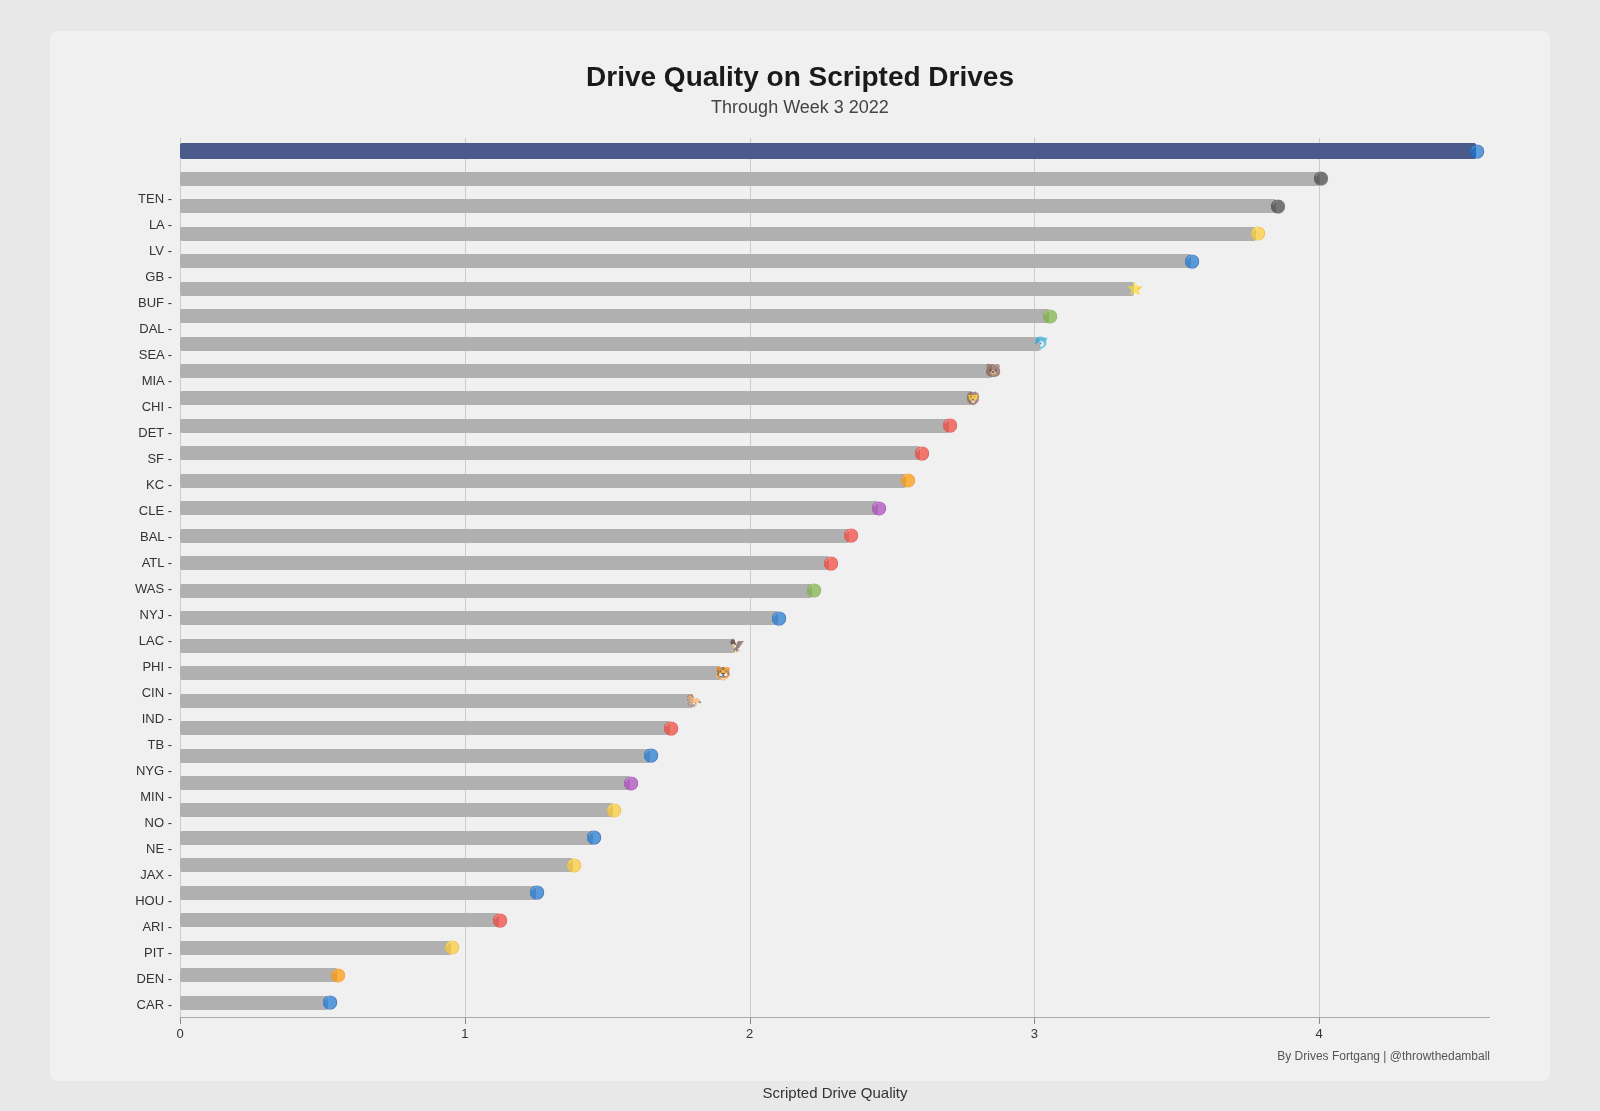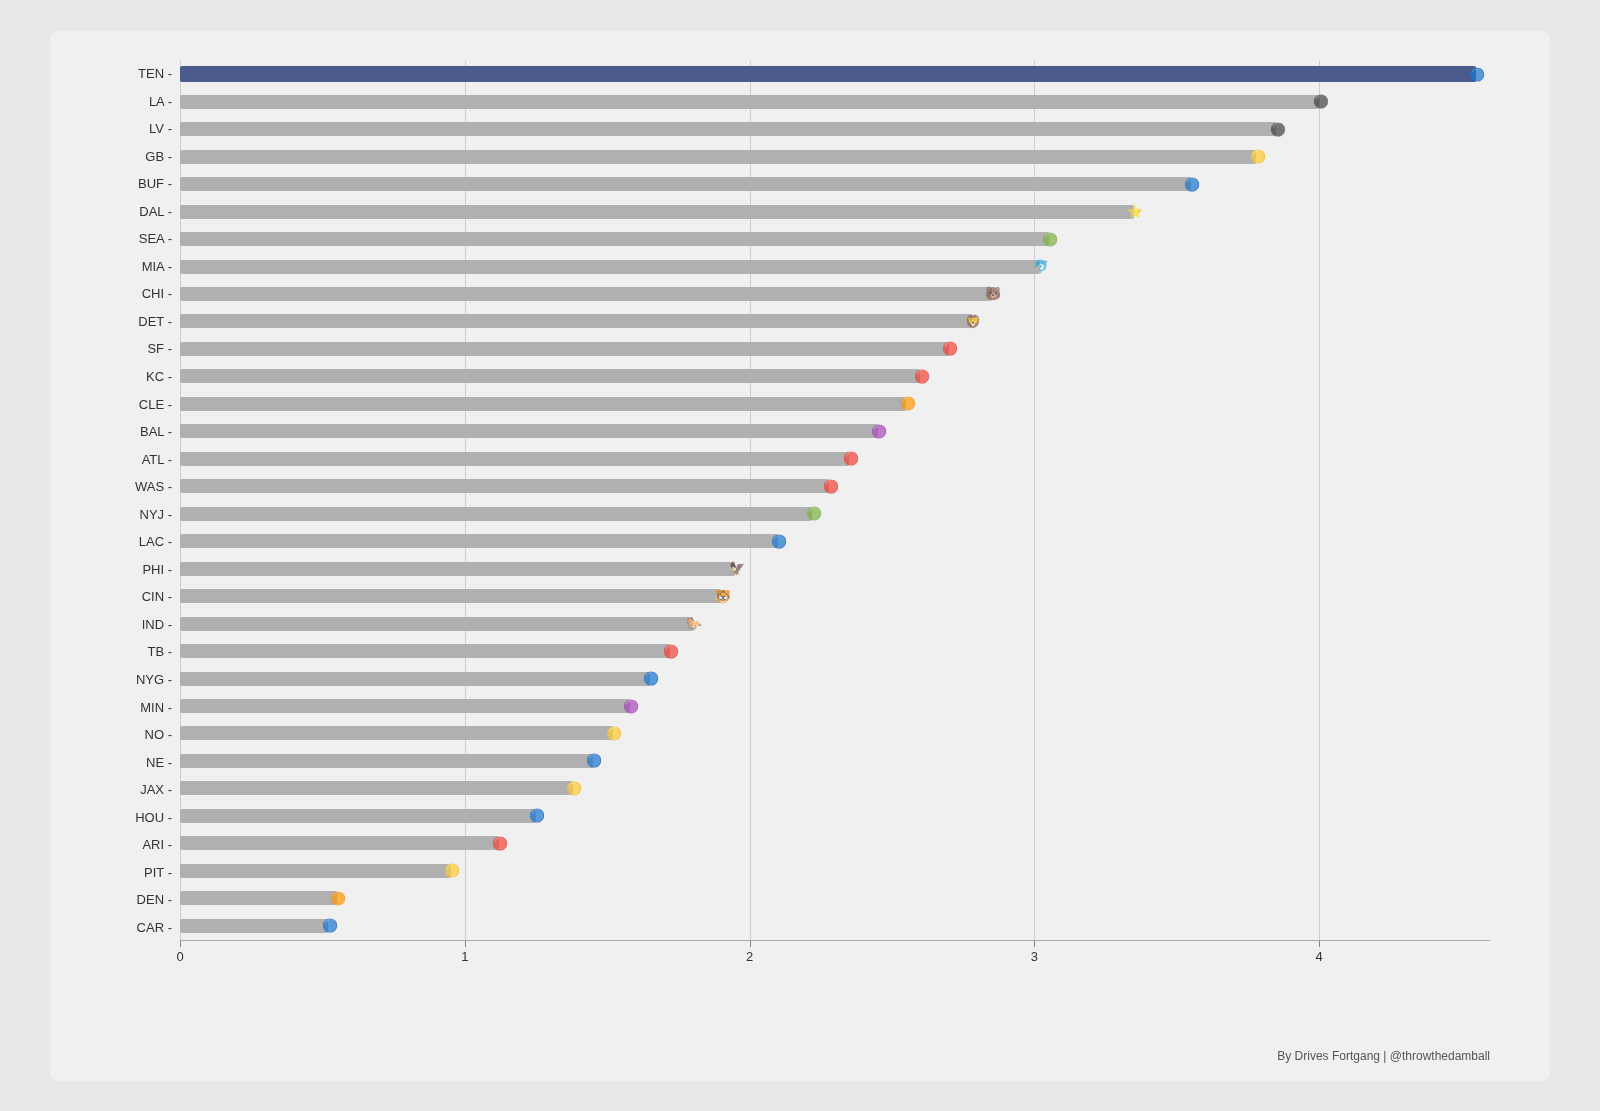--- a/index.html
+++ b/index.html
@@ -36,21 +36,21 @@
     .chart-area {
       display: flex;
       flex-direction: row;
       width: 100%;
       height: 880px;
       position: relative;
     }
     .y-labels {
       display: flex;
       flex-direction: column;
-      justify-content: space-between;
+      justify-content: flex-end;
       width: 70px;
       padding-right: 8px;
       flex-shrink: 0;
     }
     .y-label {
       font-size: 13px;
       color: #333;
       text-align: right;
       height: 26px;
       display: flex;
@@ -118,20 +118,22 @@
       bottom: 18px;
       right: 60px;
       font-size: 12px;
       color: #555;
     }
   </style>
 </head>
 <body>
 
 <div class="chart-container">
+  <div class="chart-title">Drive Quality on Scripted Drives</div>
+  <div class="chart-subtitle">Through Week 3 2022</div>
 
   <div class="chart-area">
     <div class="y-labels" id="y-labels">
         <div class="y-label">TEN -</div>
         <div class="y-label">LA -</div>
         <div class="y-label">LV -</div>
         <div class="y-label">GB -</div>
         <div class="y-label">BUF -</div>
         <div class="y-label">DAL -</div>
         <div class="y-label">SEA -</div>
@@ -339,14 +341,15 @@
       <div style="position: absolute; left: 0%; top: 8px; font-size: 13px; color: rgb(51, 51, 51); transform: translateX(-50%);">0</div>
       <div style="position: absolute; left: 21.7391%; top: 0px; width: 1px; height: 6px; background: rgb(136, 136, 136);"></div>
       <div style="position: absolute; left: 21.7391%; top: 8px; font-size: 13px; color: rgb(51, 51, 51); transform: translateX(-50%);">1</div>
       <div style="position: absolute; left: 43.4783%; top: 0px; width: 1px; height: 6px; background: rgb(136, 136, 136);"></div>
       <div style="position: absolute; left: 43.4783%; top: 8px; font-size: 13px; color: rgb(51, 51, 51); transform: translateX(-50%);">2</div>
       <div style="position: absolute; left: 65.2174%; top: 0px; width: 1px; height: 6px; background: rgb(136, 136, 136);"></div>
       <div style="position: absolute; left: 65.2174%; top: 8px; font-size: 13px; color: rgb(51, 51, 51); transform: translateX(-50%);">3</div>
       <div style="position: absolute; left: 86.9565%; top: 0px; width: 1px; height: 6px; background: rgb(136, 136, 136);"></div>
       <div style="position: absolute; left: 86.9565%; top: 8px; font-size: 13px; color: rgb(51, 51, 51); transform: translateX(-50%);">4</div>
     </div>
+  <div class="x-axis-label">Scripted Drive Quality</div>
   <div class="attribution">By Drives Fortgang | @throwthedamball</div>
 </div>
 
 </body></html>

